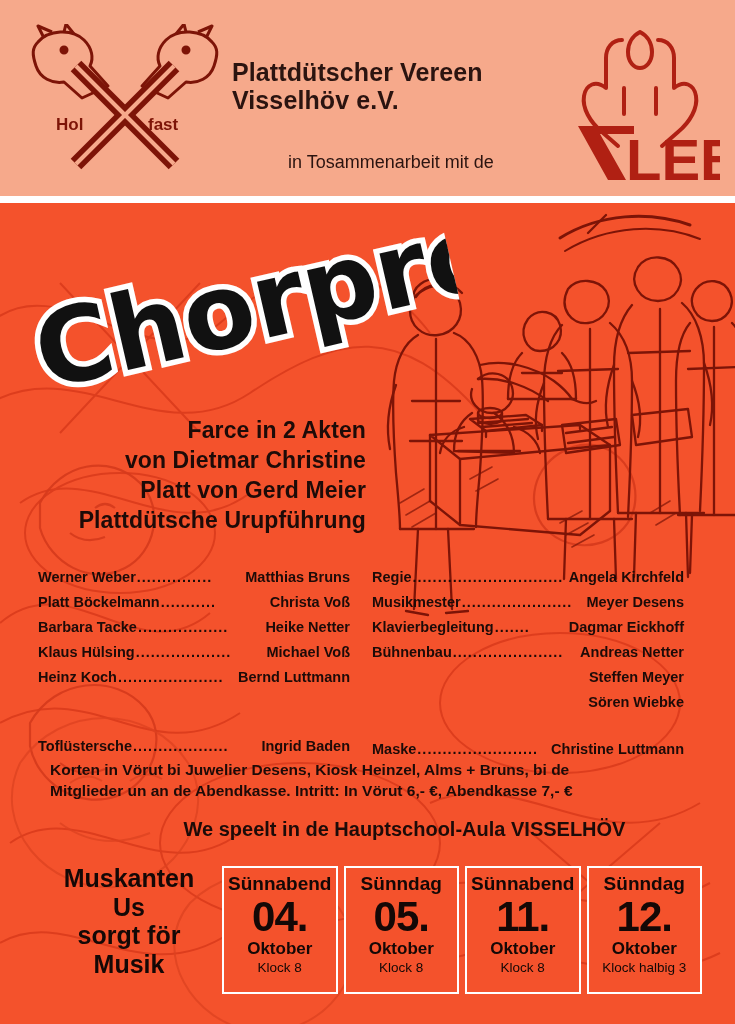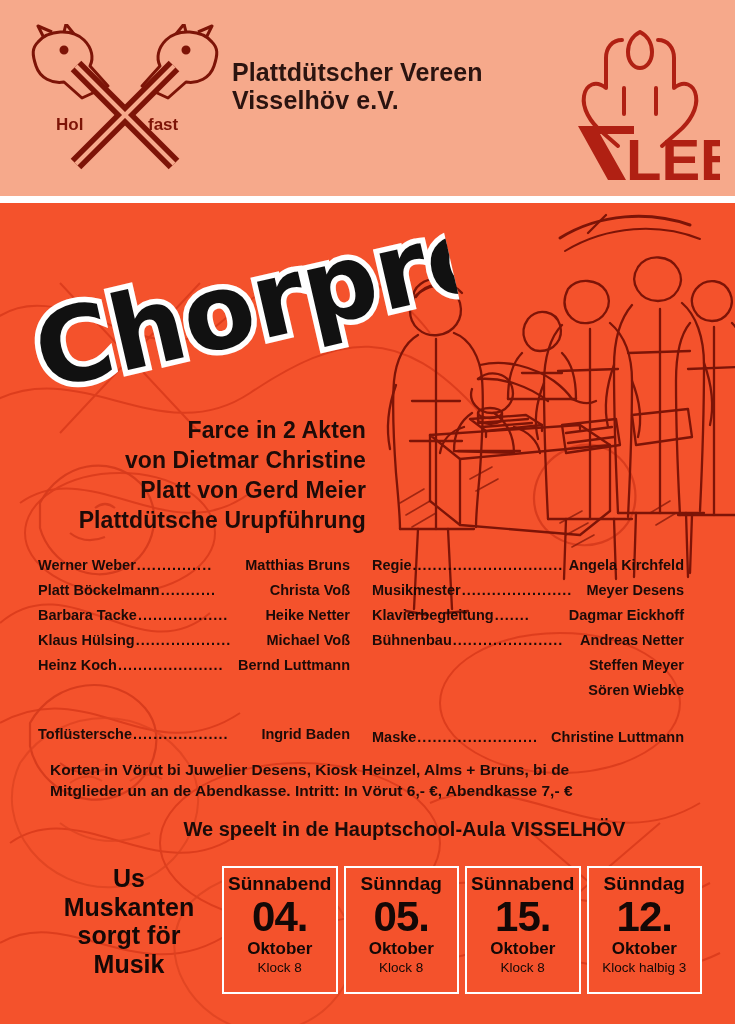--- a/index.html
+++ b/index.html
@@ -129,20 +129,21 @@
     position: absolute;
     left: 38px;
     top: 558px;
     width: 660px;
     z-index: 4;
     display: flex;
     gap: 22px;
   }
   .cast-col {
     width: 312px;
+    margin-top: 12px;
   }
   .cast-row {
     display: flex;
     align-items: baseline;
     font-size: 14.5px;
     font-weight: bold;
     color: #1d0b08;
     line-height: 1.0;
     height: 25px;
     white-space: nowrap;
@@ -423,20 +424,21 @@
         <text x="26" y="106" font-family="Liberation Sans, sans-serif" font-size="17" font-weight="bold" fill="#7d1407">Hol</text>
         <text x="118" y="106" font-family="Liberation Sans, sans-serif" font-size="17" font-weight="bold" fill="#7d1407">fast</text>
       </svg>
     </div>
 
     <div class="header-titles">
       <div class="line">Plattdütscher Vereen</div>
       <div class="line">Visselhöv e.V.</div>
     </div>
 
+    <div class="header-sub">in Tosammenarbeit mit de</div>
 
     <div class="logo-leb">
       <svg width="160" height="152" viewBox="0 0 160 152" xmlns="http://www.w3.org/2000/svg">
         <g fill="none" stroke="#b02013" stroke-width="4" stroke-linecap="round" stroke-linejoin="round">
 
           <path d="M62 10 c -10 0 -16 8 -16 18 l 0 30 c -10 -8 -20 -4 -22 8 c -2 12 6 26 18 36 l 16 14"></path>
           <path d="M98 10 c 10 0 16 8 16 18 l 0 30 c 10 -8 20 -4 22 8 c 2 12 -6 26 -18 36 l -16 14"></path>
           <path d="M80 2 c 8 4 12 12 12 20 c 0 10 -6 16 -12 16 c -6 0 -12 -6 -12 -16 c 0 -8 4 -16 12 -20z"></path>
           <path d="M64 58 l 0 26 M 96 58 l 0 26"></path>
         </g>
@@ -536,42 +538,42 @@
   </div>
 
   <div class="info">
     <div>Korten in Vörut bi Juwelier Desens, Kiosk Heinzel, Alms + Bruns, bi de</div>
     <div>Mitglieder un an de Abendkasse. Intritt: In Vörut 6,- €, Abendkasse 7,- €</div>
   </div>
 
   <div class="venue">We speelt in de Hauptschool-Aula VISSELHÖV</div>
 
   <div class="musicians">
+    <div>Muskanten</div>
     <div>Us</div>
-    <div>Muskanten</div>
     <div>sorgt för</div>
     <div>Musik</div>
   </div>
 
   <div class="dates">
     <div class="date-box">
       <div class="date-day">Sünnabend</div>
       <div class="date-num">04.</div>
       <div class="date-month">Oktober</div>
       <div class="date-time">Klock 8</div>
     </div>
     <div class="date-box">
       <div class="date-day">Sünndag</div>
       <div class="date-num">05.</div>
       <div class="date-month">Oktober</div>
       <div class="date-time">Klock 8</div>
     </div>
     <div class="date-box">
       <div class="date-day">Sünnabend</div>
-      <div class="date-num">15.</div>
+      <div class="date-num">11.</div>
       <div class="date-month">Oktober</div>
       <div class="date-time">Klock 8</div>
     </div>
     <div class="date-box">
       <div class="date-day">Sünndag</div>
       <div class="date-num">12.</div>
       <div class="date-month">Oktober</div>
       <div class="date-time">Klock halbig 3</div>
     </div>
   </div>

